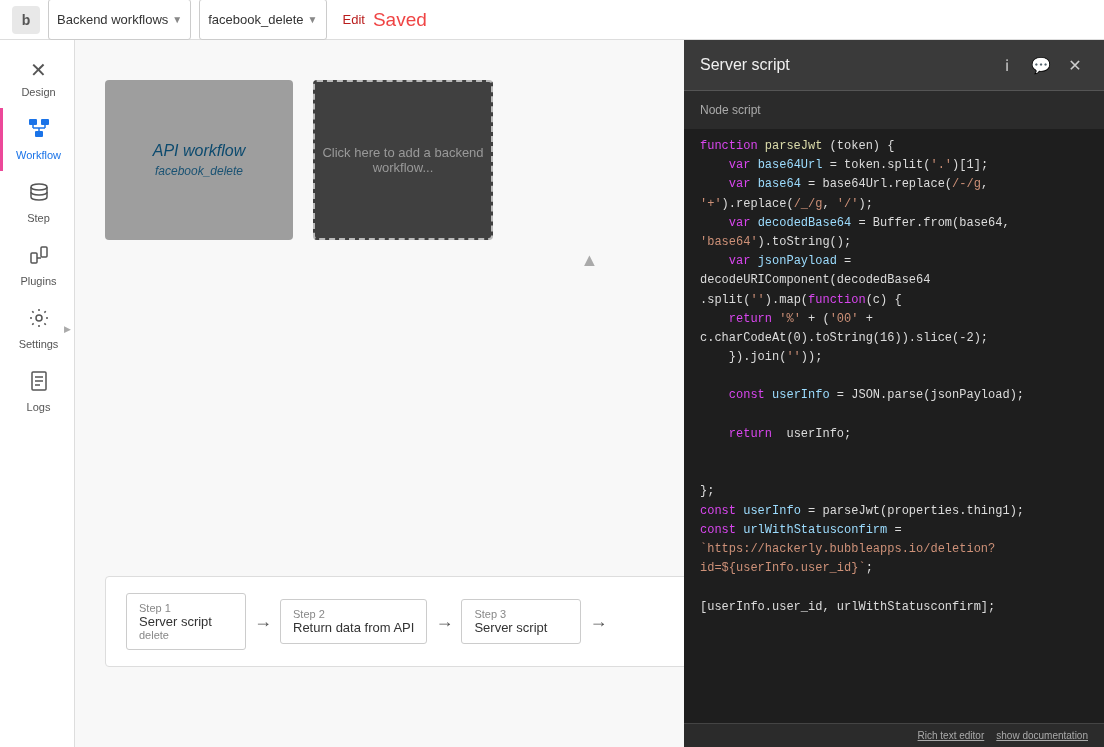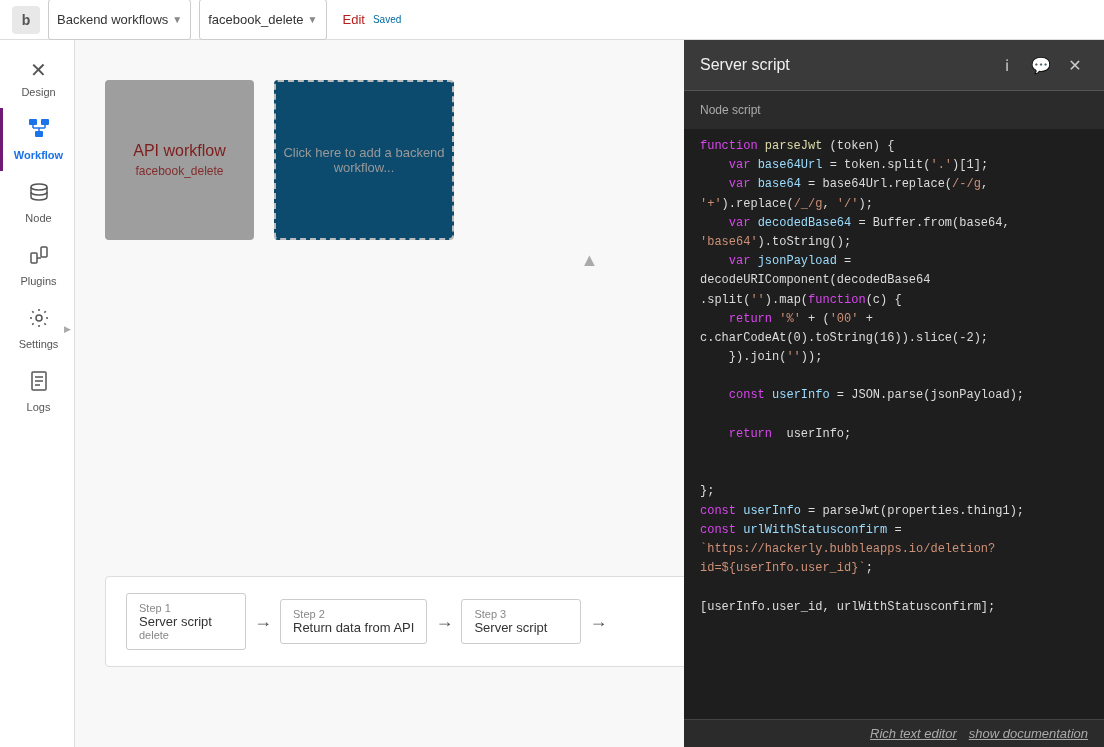--- a/index.html
+++ b/index.html
@@ -29,21 +29,21 @@
       border: 1px solid #ccc;
       border-radius: 3px;
       background: #fff;
       cursor: pointer;
       font-size: 13px;
       color: #333;
     }
     .dropdown-arrow { color: #888; font-size: 10px; }
     .top-bar-actions { margin-left: 8px; display: flex; align-items: center; gap: 8px; }
     .edit-link { color: #b91c1c; font-size: 13px; cursor: pointer; text-decoration: none; }
-    .saved-text { color: #0369a1; font-size: 10px; }
+    .saved-text { color: #ef4444; font-size: 19px; }
 
     
     .main-layout {
       display: flex;
       flex: 1;
       overflow: hidden;
     }
 
     
     .sidebar {
@@ -62,66 +62,67 @@
       align-items: center;
       padding: 10px 4px;
       cursor: pointer;
       width: 100%;
       text-align: center;
       color: #555;
       font-size: 11px;
       gap: 4px;
       border-left: 3px solid transparent;
     }
-    .sidebar-item.active { border-left: 3px solid #701a75; color: #1a73e8; font-weight: bold; }
+    .sidebar-item.active { border-left: 3px solid #ec4899; color: #1a73e8; }
     .sidebar-icon { font-size: 20px; }
     .sidebar-item.has-arrow { position: relative; }
     .sidebar-arrow { position: absolute; right: 3px; top: 50%; transform: translateY(-50%); font-size: 9px; color: #aaa; }
 
     
     .canvas-area {
       flex: 1;
       background: #f8f8f8;
       position: relative;
       overflow: hidden;
     }
 
     
     .workflow-blocks {
       display: flex;
       align-items: flex-start;
       padding: 40px 30px 20px 30px;
       gap: 20px;
     }
     .api-workflow-block {
-      width: 149px;
+      width: 188px;
       height: 160px;
       background: #9e9e9e;
       border-radius: 4px;
       display: flex;
       flex-direction: column;
       align-items: center;
       justify-content: center;
-      color: #7f1d1d;
+      color: #0c4a6e;
+      font-style: italic;
     }
     .api-workflow-title { font-size: 16px; font-weight: 500; }
     .api-workflow-sub { font-size: 12px; margin-top: 4px; opacity: 0.9; }
     .add-workflow-block {
       width: 180px;
       height: 160px;
       border: 2px dashed #bbb;
       border-radius: 4px;
       display: flex;
       align-items: center;
       justify-content: center;
       text-align: center;
       color: #999;
       font-size: 13px;
       cursor: pointer;
-      background: #0c4a6e;
+      background: #404040;
     }
 
     
     .steps-bar {
       position: absolute;
       bottom: 120px;
       left: 30px;
       right: 0;
       background: #fff;
       border: 1px solid #ddd;
@@ -213,25 +214,24 @@
     }
     .panel-footer {
       padding: 6px 16px;
       background: #2b2b2b;
       display: flex;
       justify-content: flex-end;
       gap: 12px;
       border-top: 1px solid #444;
     }
     .footer-link {
-      font-size: 13px;
+      font-size: 10px;
       color: #aaa;
       cursor: pointer;
       text-decoration: underline;
-      font-style: italic;
     }
 
     
     .code-area::-webkit-scrollbar { width: 6px; }
     .code-area::-webkit-scrollbar-track { background: #1e1e1e; }
     .code-area::-webkit-scrollbar-thumb { background: #555; border-radius: 3px; }
 
     
     .kw { color: #d946ef; }
     .fn { color: #dcdcaa; }
@@ -281,21 +281,21 @@
       <span>Workflow</span>
     </div>
     <div class="sidebar-item">
       <span class="sidebar-icon">
         <svg width="22" height="22" viewBox="0 0 22 22" fill="none">
           <ellipse cx="11" cy="6" rx="8" ry="3" stroke="#555" stroke-width="1.5" fill="none"></ellipse>
           <path d="M3 6v5c0 1.66 3.58 3 8 3s8-1.34 8-3V6" stroke="#555" stroke-width="1.5" fill="none"></path>
           <path d="M3 11v5c0 1.66 3.58 3 8 3s8-1.34 8-3v-5" stroke="#555" stroke-width="1.5" fill="none"></path>
         </svg>
       </span>
-      <span>Node</span>
+      <span>Step</span>
     </div>
     <div class="sidebar-item">
       <span class="sidebar-icon">
         <svg width="22" height="22" viewBox="0 0 22 22" fill="none">
           <rect x="3" y="9" width="6" height="10" rx="1" stroke="#555" stroke-width="1.5" fill="none"></rect>
           <rect x="13" y="3" width="6" height="10" rx="1" stroke="#555" stroke-width="1.5" fill="none"></rect>
           <line x1="9" y1="14" x2="13" y2="14" stroke="#555" stroke-width="1.5"></line>
         </svg>
       </span>
       <span>Plugins</span>

